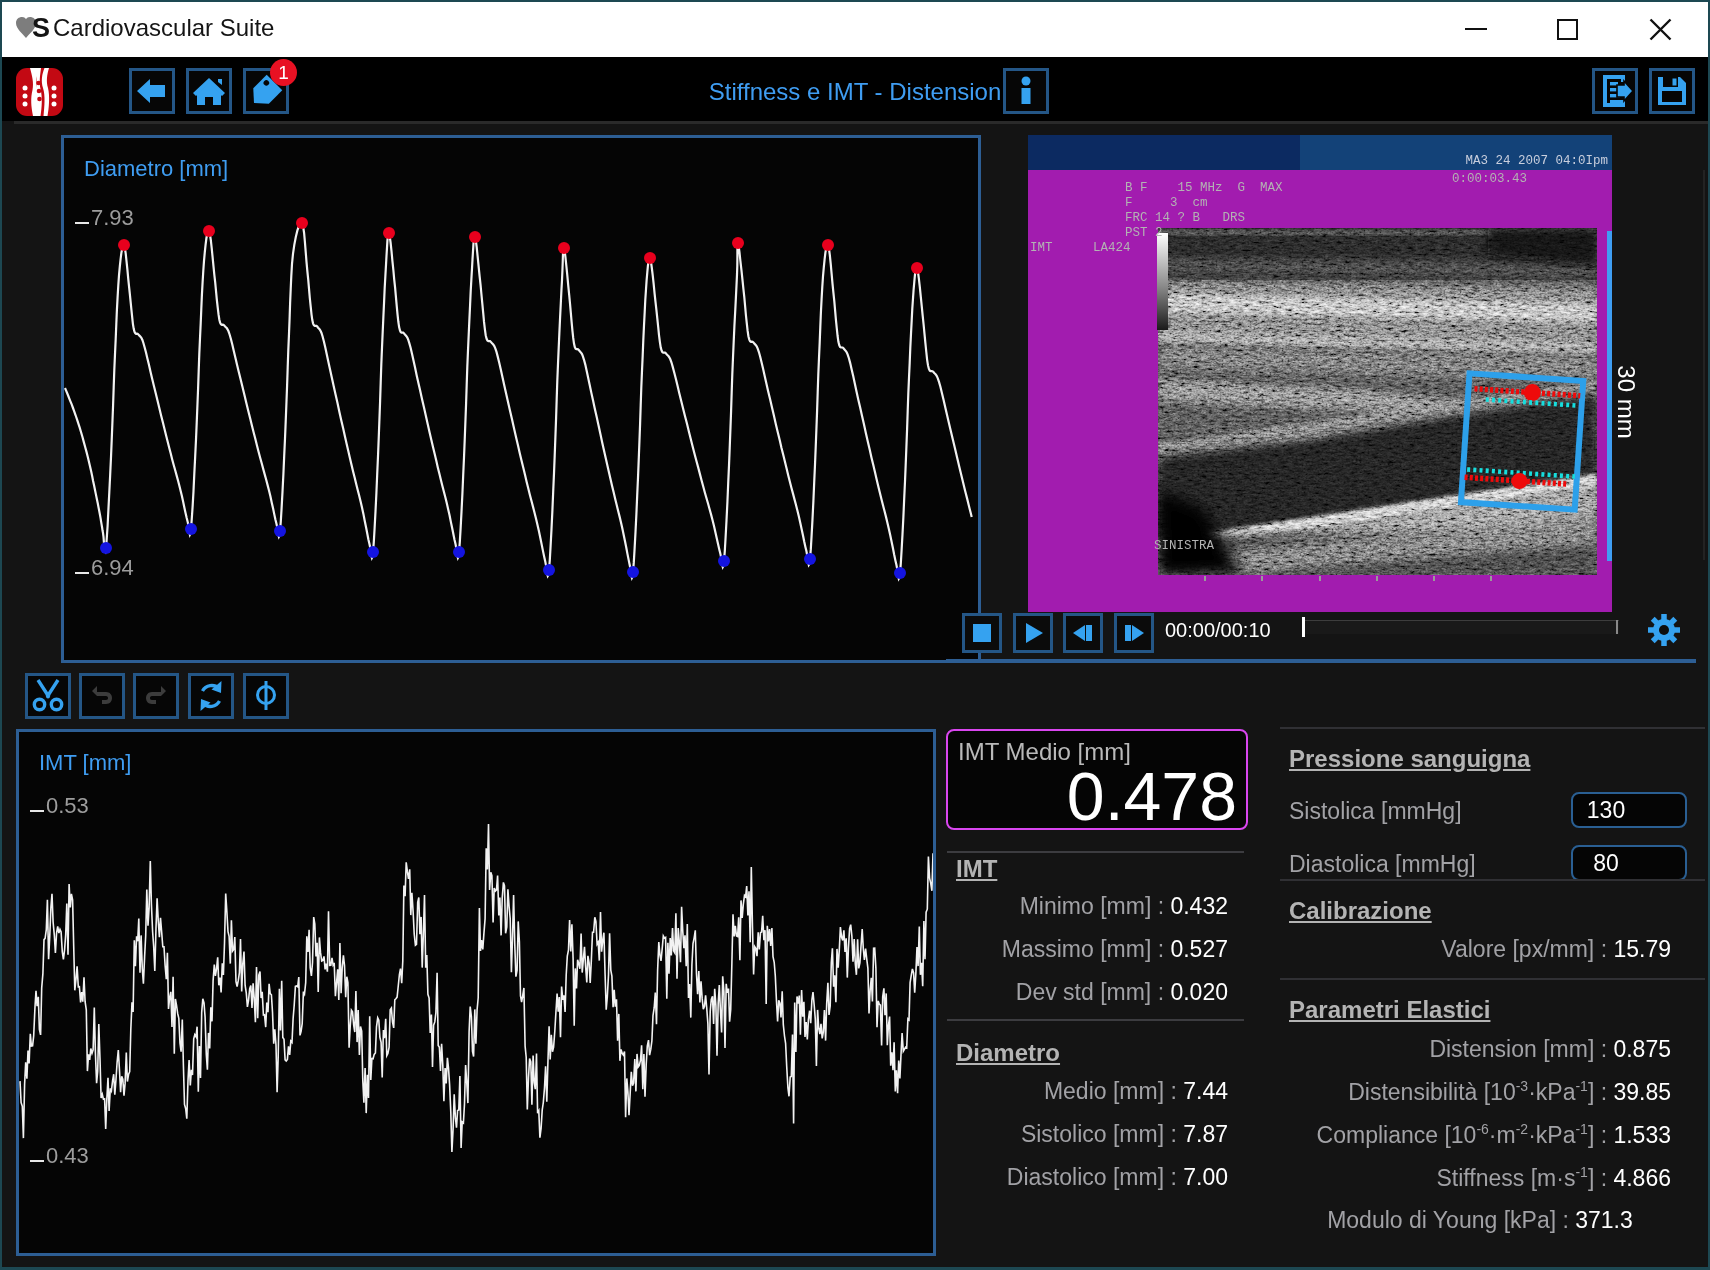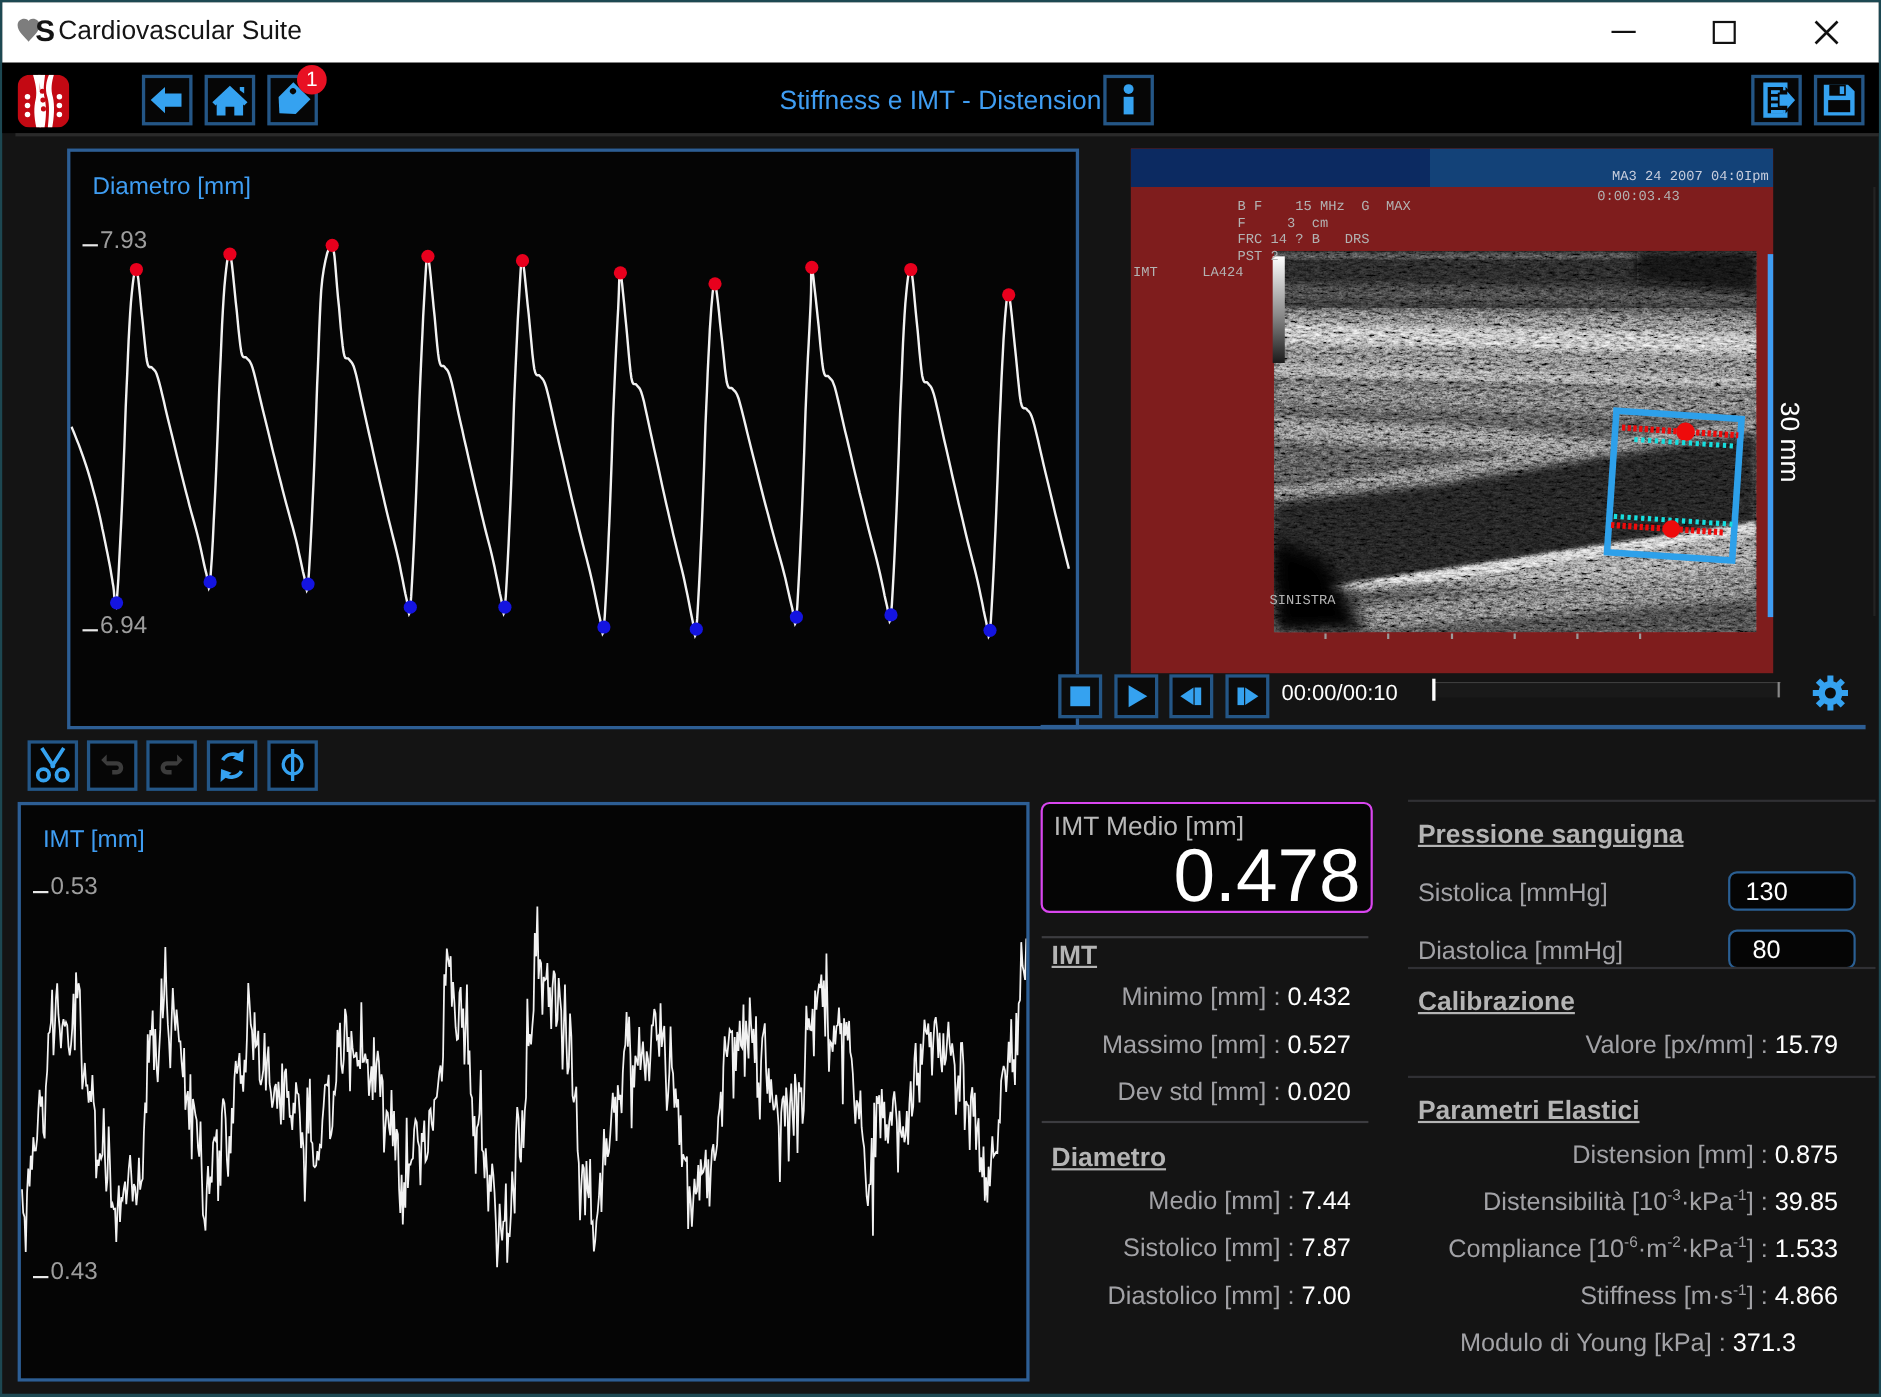--- a/index.html
+++ b/index.html
@@ -22,21 +22,21 @@
 #badge{left:270px;top:59px;width:27px;height:27px;border-radius:50%;background:#e81123;color:#fff;
   font-size:19px;text-align:center;line-height:27px;z-index:5;}
 
 .panel{position:absolute;border:3px solid #2d5e94;background:#050505;}
 #p-diam{left:16px;top:135px;width:914px;height:522px;margin-left:45px;}
 #p-imt{left:16px;top:729px;width:914px;height:521px;}
 .ptitle{position:absolute;font-size:22px;color:#3f9df2;}
 .ylab{position:absolute;font-size:22px;color:#9d9d9d;}
 .ytick{position:absolute;width:14px;height:2px;background:#e8e8e8;}
 
-#vframe{left:1028px;top:135px;width:584px;height:477px;background:#7f1d1d;overflow:hidden;}
+#vframe{left:1028px;top:135px;width:584px;height:477px;background:#a21caf;overflow:hidden;}
 #vbar-l{left:0;top:0;width:272px;height:35px;background:#0c2a61;}
 #vbar-r{left:272px;top:0;width:312px;height:35px;background:#134278;}
 .vtext{position:absolute;color:#b3b3b3;font-family:"Liberation Mono",monospace;font-size:12.5px;white-space:pre;z-index:3;}
 #scaleline{left:1607px;top:231px;width:5px;height:330px;background:#3f9df2;}
 #mm30{left:1586px;top:362px;width:80px;height:80px;color:#fff;font-size:24px;transform:rotate(90deg);text-align:center;line-height:80px;}
 
 .pbtn{position:absolute;width:34px;height:34px;border:3px solid #245686;background:#0b0b0b;}
 #ptime{left:1165px;top:619px;font-size:20px;color:#fff;}
 #pgroove{left:1303px;top:620px;width:316px;height:13px;background:#191919;border-top:1px solid #3d3d3d;}
 #phandle{left:1302px;top:617px;width:3px;height:20px;background:#fff;}

